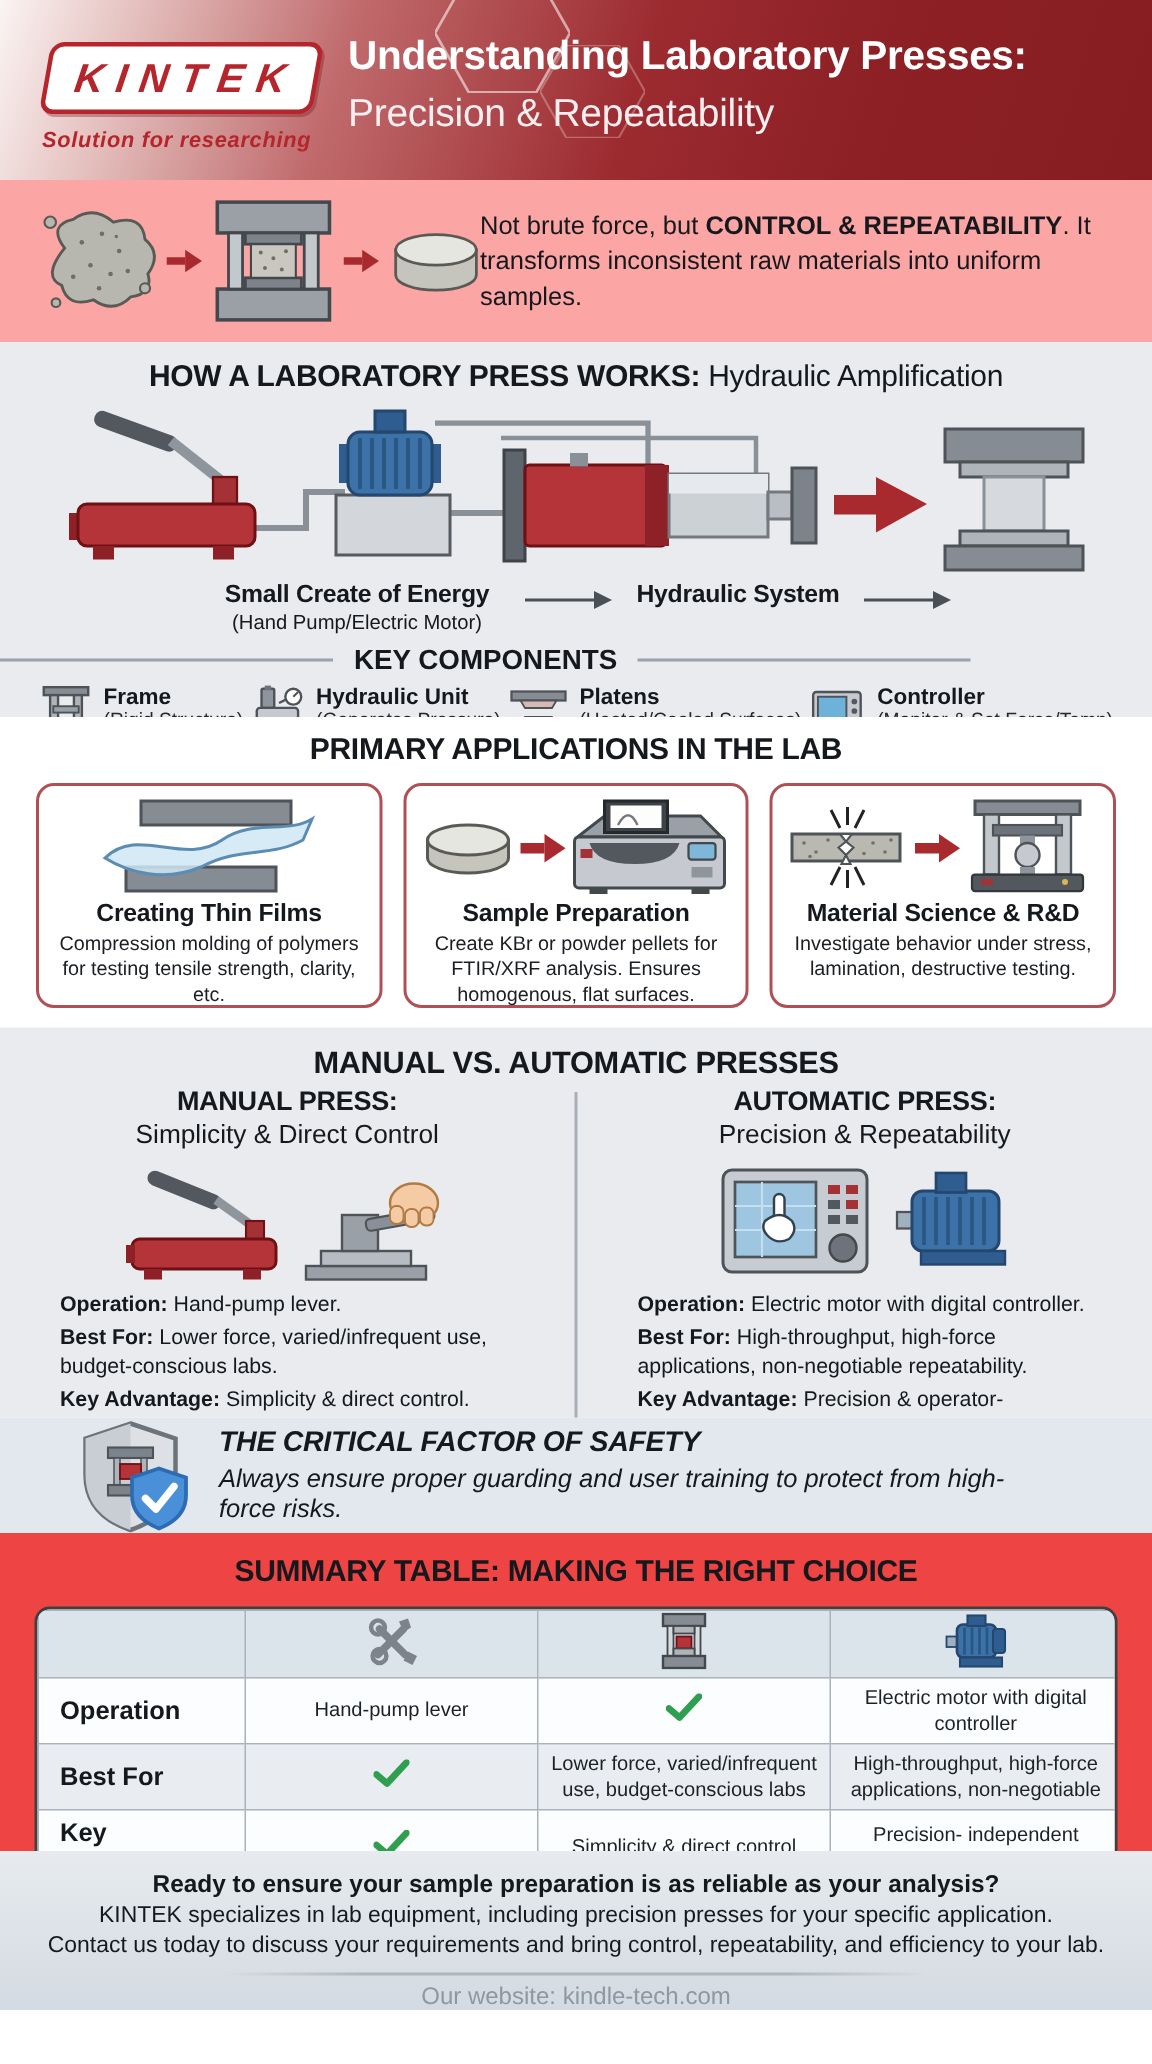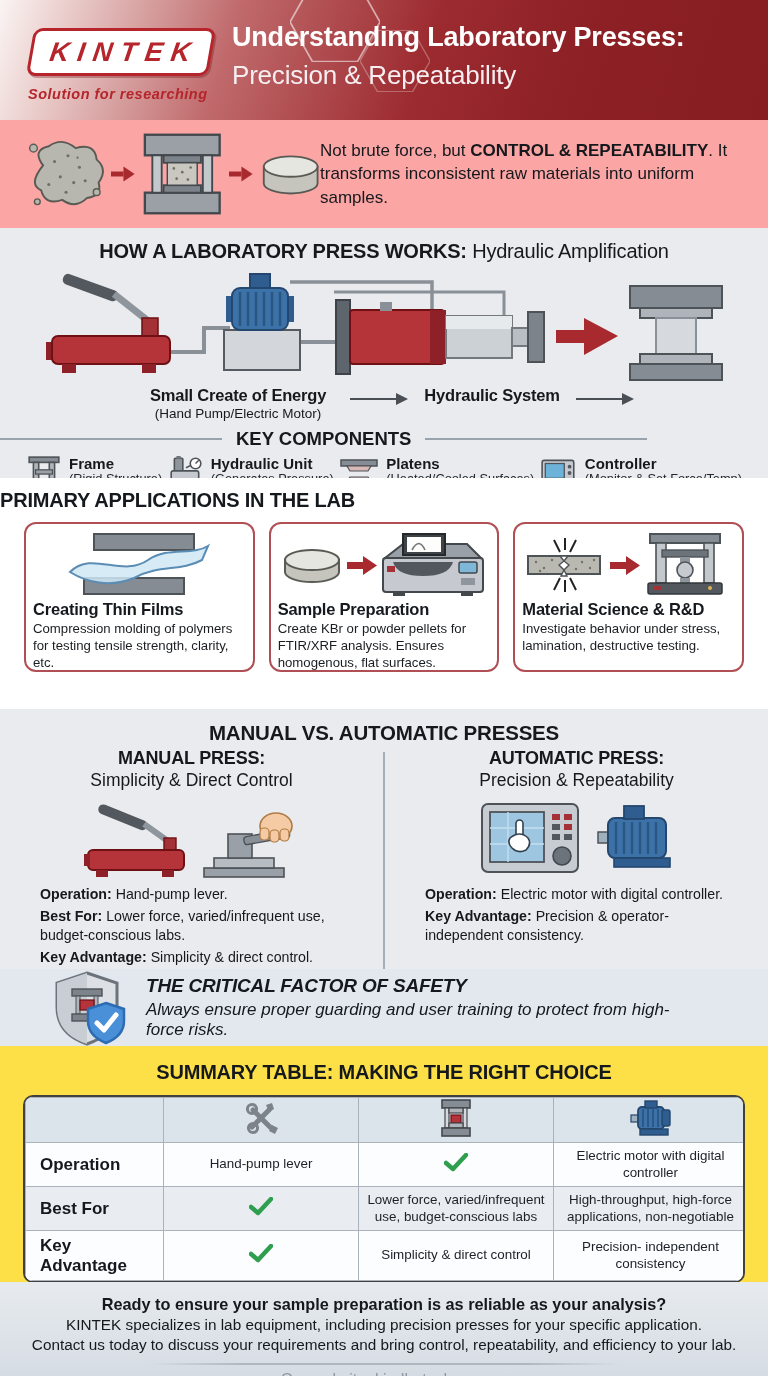--- a/index.html
+++ b/index.html
@@ -68,21 +68,21 @@
   .flow-arrow { margin-top: 7px; flex: none; }
   .key-header { display: flex; align-items: center; gap: 14px; margin-top: 7px; }
   .key-line { height: 2px; width: 222px; background: #9aa2ab; }
   .key-title { font-weight: 800; font-size: 18.5px; }
   .components { display: flex; justify-content: space-between; padding: 5px 26px 0; }
   .component { display: flex; align-items: flex-start; gap: 7px; text-align: left; }
   .comp-name { font-weight: 700; font-size: 15px; line-height: 1.15; }
   .comp-desc { font-size: 12.8px; color: #23282d; line-height: 1.15; }
 
   
-  .apps { position: relative; height: 231px; background: #fff; text-align: left; }
+  .apps { position: relative; height: 207px; background: #fff; text-align: center; }
   .apps h2 { font-size: 20px; padding-top: 11px; letter-spacing: -.2px; }
   .cards { display: flex; gap: 14px; padding: 10px 24px 0; }
   .card { flex: 1; border: 2px solid #b05055; border-radius: 12px; background: #fff; padding: 7px 7px 8px; height: 150px; }
   .card-icon { height: 66px; display: flex; align-items: center; justify-content: center; }
   .card-title { font-weight: 800; font-size: 16.5px; margin-top: 3px; letter-spacing: -.2px; }
   .card-text { font-size: 13.2px; line-height: 1.27; margin-top: 2px; color: #1a1e22; }
 
   
   .compare { position: relative; height: 260px; background: #e9ebee; }
   .compare h2 { text-align: center; font-size: 20.5px; padding-top: 12px; letter-spacing: -.2px; }
@@ -96,21 +96,21 @@
   .points b { font-weight: 800; }
 
   
   .safety { position: relative; height: 77px; background: #e3e8ef; display: flex; align-items: center; padding: 0 30px 0 50px; gap: 18px; }
   .safety-icon { flex: none; margin-top: 2px; }
   .safety-body { flex: 1; text-align: left; padding-right: 34px; font-style: italic; }
   .safety-body h3 { font-size: 19px; font-weight: 800; letter-spacing: -.2px; }
   .safety-body p { font-size: 17px; margin-top: 3px; }
 
   
-  .summary { position: relative; height: 236px; background: #fde047; text-align: center; }
+  .summary { position: relative; height: 212px; background: #ef4444; text-align: center; }
   .summary h2 { font-size: 20px; padding-top: 15px; letter-spacing: -.2px; }
   .table-wrap { width: 722px; margin: 11px auto 0; border: 2px solid #404040; border-radius: 10px; overflow: hidden; background: #fff; }
   table { border-collapse: collapse; width: 100%; table-layout: fixed; }
   col.c0 { width: 138px; } col.c1 { width: 195px; } col.c2 { width: 195px; } col.c3 { width: 194px; }
   th, td { border: 1px solid #aab2bb; vertical-align: middle; }
   thead th { background: #dbe3eb; height: 45px; }
   tbody tr:nth-child(odd) { background: #fcfdfe; }
   tbody tr:nth-child(even) { background: #e9edf1; }
   tbody th { text-align: left; padding: 0 6px 0 14px; font-size: 17px; font-weight: 800; }
   tbody td { text-align: center; font-size: 13.4px; line-height: 1.25; padding: 4px 8px; height: 44px; color: #1c2126; }
@@ -499,20 +499,21 @@
                 <line x1="166" y1="24" x2="166" y2="56"></line>
                 <line x1="174" y1="24" x2="174" y2="56"></line>
                 <line x1="182" y1="24" x2="182" y2="56"></line>
               </g>
             <rect x="150" y="8" width="20" height="13" fill="#2f5d8f" stroke="#23476e" stroke-width="1.8"></rect>
             <rect x="140" y="60" width="56" height="9" fill="#2f5d8f" stroke="#23476e" stroke-width="1.6"></rect>
           </svg>
         </div>
         <div class="points">
           <p><b>Operation:</b><span> Electric motor with digital controller.</span></p>
+          <p><b>Best For:</b><span> High-throughput, high-force applications, non-negotiable repeatability.</span></p>
           <p><b>Key Advantage:</b><span> Precision &amp; operator-independent consistency.</span></p>
         </div>
       </div>
     </div>
   </section>
 
   <section class="safety">
     <svg class="safety-icon" width="78" height="76" viewBox="0 0 78 76">
       <path d="M37,2 L67,12 V36 C67,56 55,67 37,73 C19,67 7,56 7,36 V12 Z" fill="#dde1e6" stroke="#6d737a" stroke-width="3"></path>
       <path d="M37,2 L37,73 C19,67 7,56 7,36 V12 Z" fill="#c9ced4" stroke="none"></path>

